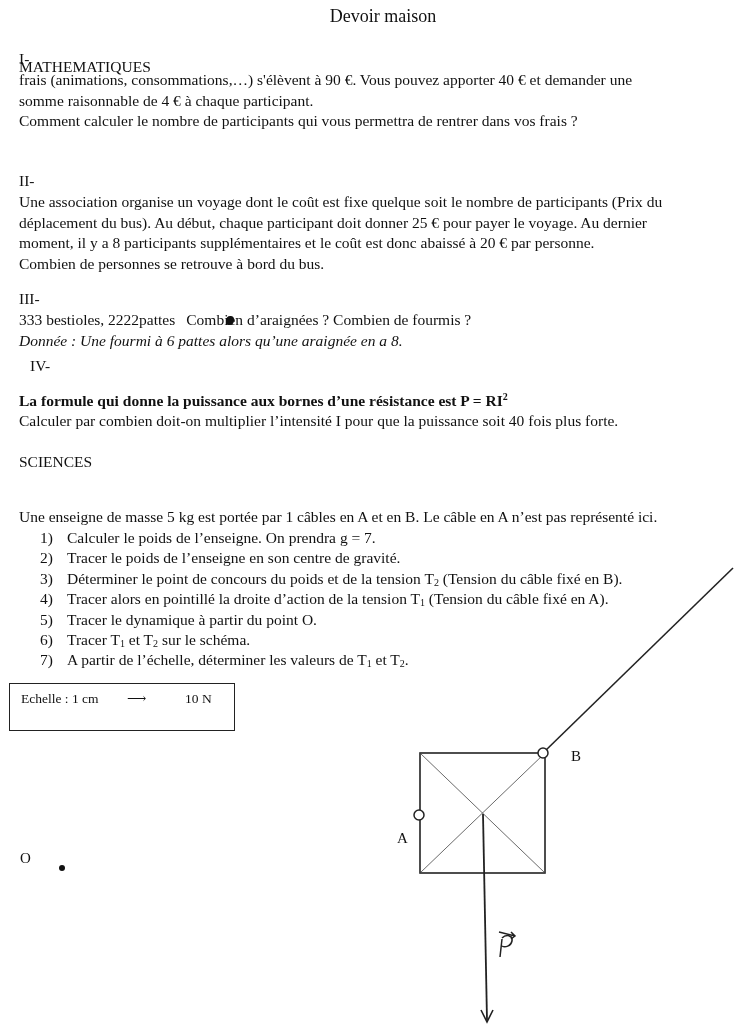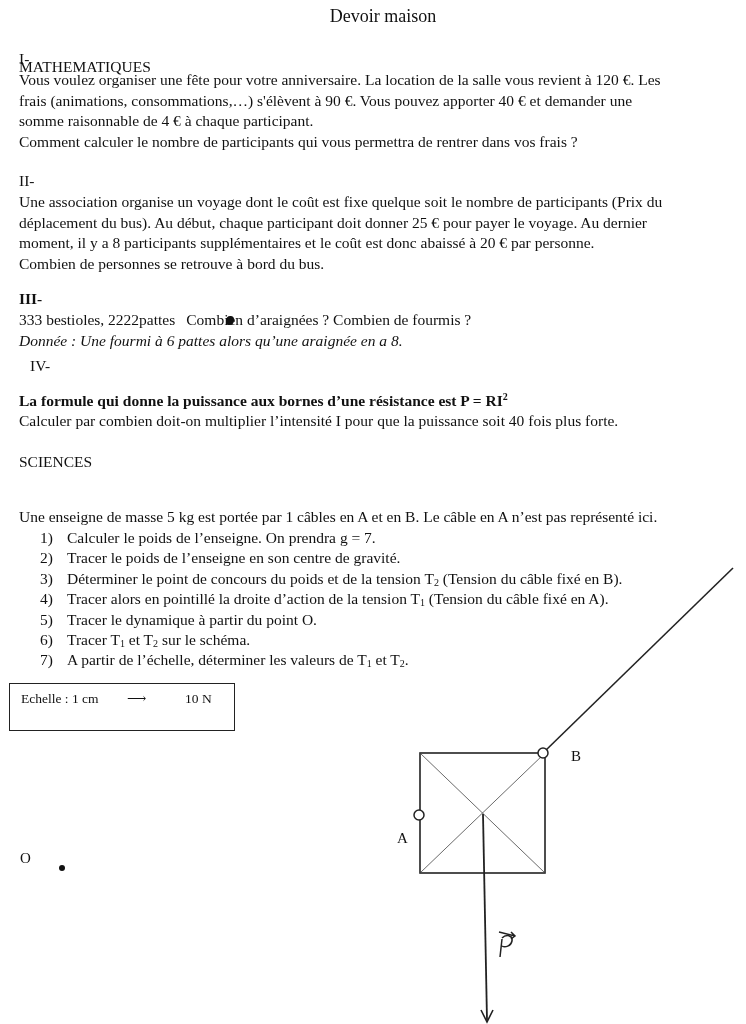--- a/index.html
+++ b/index.html
@@ -31,35 +31,34 @@
   .lbl-pt { position: absolute; font-size: 15px; }
 </style>
 </head>
 <body>
 
 <div class="abs title">Devoir maison</div>
 
 <div class="abs line" style="top:29px;margin-top:28px;">MATHEMATIQUES</div>
 <div class="abs line" style="top:49px;">I-</div>
 <div class="para" style="top:70px;">
-  <div>Vous voulez organiser une fête pour votre anniversaire. La location de la salle vous revient à 120 €. Les</div>
   <div>frais (animations, consommations,…) s'élèvent à 90 €. Vous pouvez apporter 40 € et demander une</div>
   <div>somme raisonnable de 4 €  à chaque participant.</div>
   <div>Comment calculer le nombre de participants qui vous permettra de rentrer dans vos frais ?</div>
 </div>
 
 <div class="abs line" style="top:171px;">II-</div>
 <div class="para" style="top:192px;">
   <div>Une association organise un voyage dont le coût est fixe quelque soit le nombre de participants (Prix du</div>
   <div>déplacement du bus). Au début, chaque participant doit donner 25 € pour payer le voyage. Au dernier</div>
   <div>moment, il y a 8 participants supplémentaires et le coût est donc abaissé à 20 € par personne.</div>
   <div>Combien de personnes se retrouve à bord du bus.</div>
 </div>
 
-<div class="abs line" style="top:289px;font-weight:bold;">III-</div>
+<div class="abs line" style="top:289px;">III-</div>
 <div class="abs line" style="top:310px;">
   <span>333 bestioles, 2222pattes</span><span style="display:inline-block;width:11px;"></span><span>Combien d’araignées ? Combien de fourmis ?</span>
 </div>
 <div class="blob"></div>
 <div class="abs line italic" style="top:331px;">Donnée : Une fourmi à 6 pattes alors qu’une araignée en a 8.</div>
 
 <div class="abs line" style="top:356px;margin-left:11px;">IV-</div>
 <div class="abs line" style="top:391px;font-weight:bold;">
   <span>La formule qui donne la puissance aux bornes d’une résistance est  P = RI</span><sup>2</sup>
 </div>

